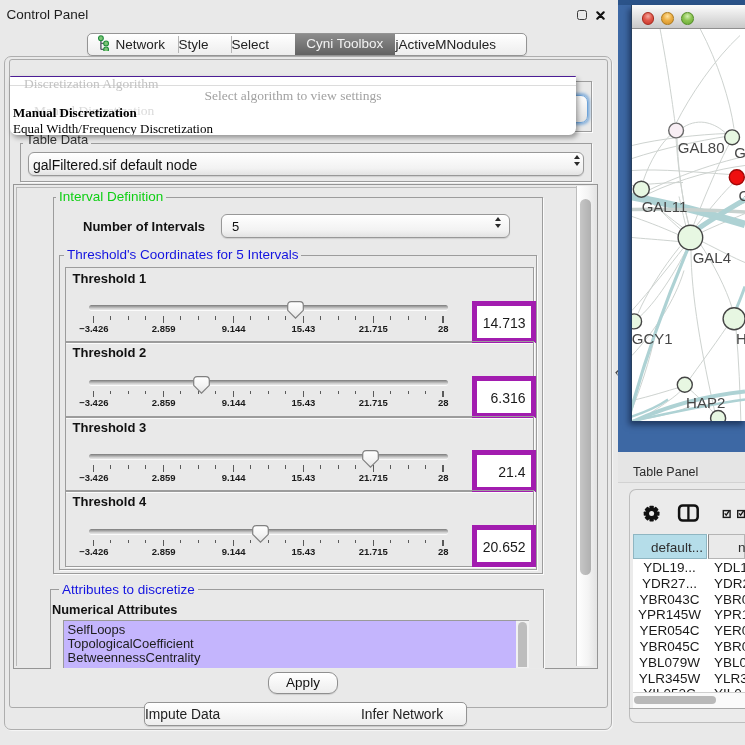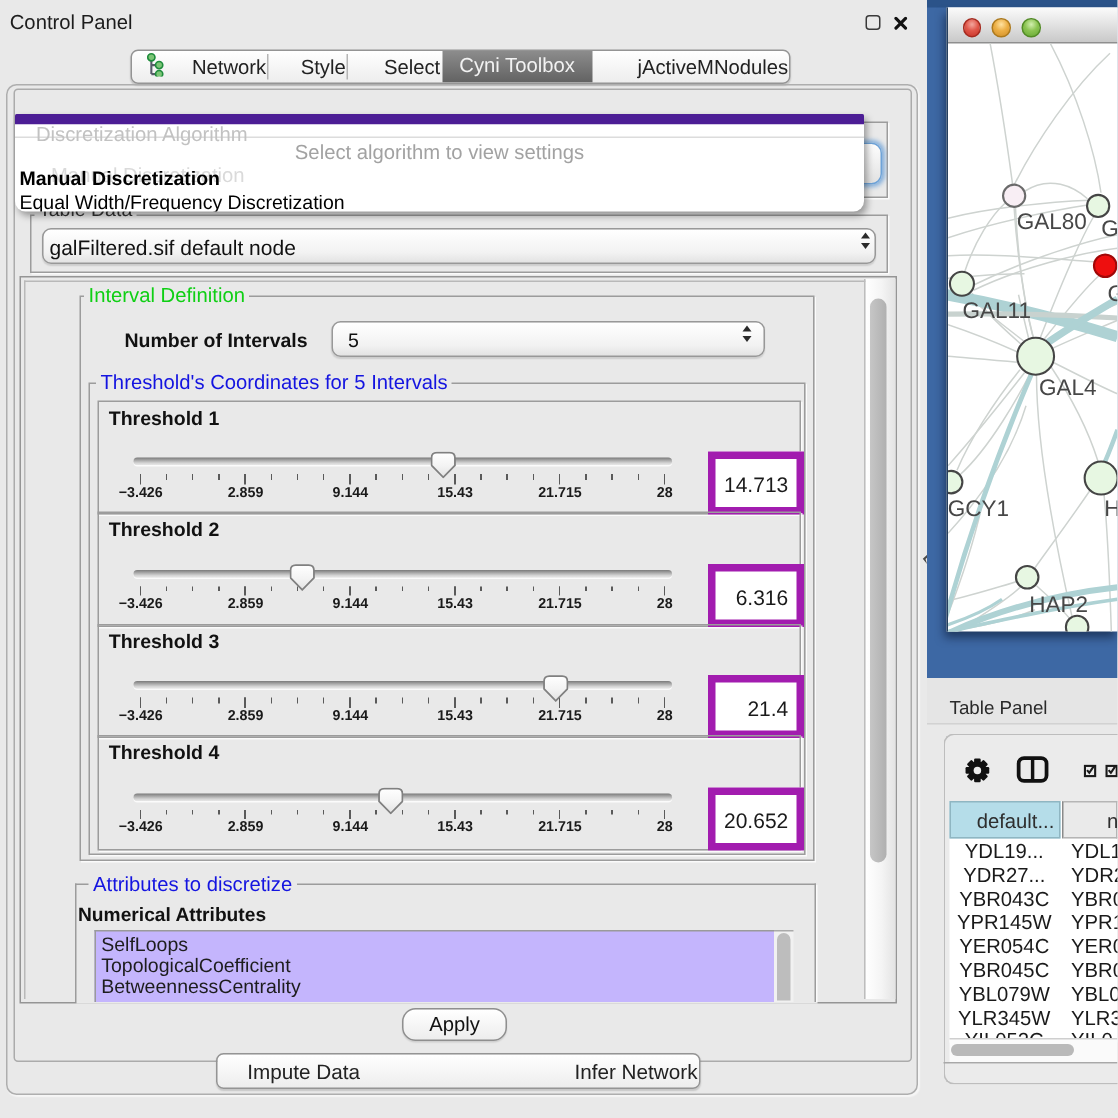--- a/index.html
+++ b/index.html
@@ -15,21 +15,21 @@
 .thpanel{position:absolute;left:64.5px;width:467.5px;height:74.6px;border:1px solid #9c9c9c;box-shadow:1px 1px 0 rgba(255,255,255,.8);}
 .thtitle{position:absolute;left:7px;top:3px;font-size:13px;font-weight:bold;color:#111;text-align:center;}
 .track{position:absolute;left:23px;top:37.5px;width:359px;height:5px;border-radius:2.5px;background:linear-gradient(#7a7a7a,#b2b2b2 45%,#d6d6d6 75%,#e7e7e7);box-shadow:0 1px 0 rgba(255,255,255,.8);}
 .ticksmin{position:absolute;left:27.8px;top:48.5px;width:351px;height:3.5px;background:repeating-linear-gradient(90deg,#5a5a5a 0 1px,transparent 1px 17.475px);}
 .ticksmaj{position:absolute;left:27.8px;top:48.5px;width:351px;height:6.5px;background:repeating-linear-gradient(90deg,#5a5a5a 0 1px,transparent 1px 69.9px);}
 .slabels{position:absolute;top:55px;left:0;width:100%;height:12px;font-size:9.5px;font-weight:bold;color:#1a1a1a;}
 .slabels span{position:absolute;transform:translateX(-50%);white-space:nowrap;}
 .thumb{position:absolute;top:33.5px;width:17px;height:18px;}
 .vbox{position:absolute;left:406px;top:33.5px;width:54px;height:32px;background:#fff;border:5px solid #a21caf;}
 .vbox span{position:absolute;right:5px;top:9px;font-size:14px;color:#1a1a1a;}
-.tabseg{font-size:13.5px;color:#222;display:inline-block;text-align:right;}
+.tabseg{font-size:13.5px;color:#222;display:inline-block;text-align:left;}
 </style></head>
 <body>
 
 <div class="abs" style="left:6.5px;top:7px;font-size:13.5px;color:#1d1d1d;">Control Panel</div>
 <div class="abs" style="left:577px;top:10px;width:8px;height:8px;border:1.4px solid #3a3a3a;border-radius:2.5px;"></div>
 <svg class="abs" style="left:595.5px;top:11px;" width="9" height="9" viewBox="0 0 9 9">
     <path d="M1.3 1.3 L7.7 7.7 M7.7 1.3 L1.3 7.7" stroke="#111" stroke-width="2.1" stroke-linecap="round"></path>
   </svg>
 
 <div class="abs" style="left:86.5px;top:32.5px;width:438px;height:21px;border:1px solid #949494;border-radius:5px;background:linear-gradient(#ffffff,#ededed);box-shadow:0 1px 1px rgba(0,0,0,.15);overflow:hidden;">
@@ -206,21 +206,21 @@
 <div class="abs" style="left:515.5px;top:620px;width:13.5px;height:47px;background:#f1f1f1;border-top:1px solid #aaa;"></div>
 <div class="abs" style="left:517.5px;top:622px;width:9.5px;height:45px;border-radius:5px 5px 0 0;background:#bdbdbd;"></div>
 
 <div class="abs" style="left:268px;top:672px;width:68px;height:20px;background:linear-gradient(#ffffff,#ededed);border:1px solid #8f8f8f;border-radius:9px;text-align:center;font-size:13.5px;color:#111;line-height:19px;box-shadow:0 1px 1px rgba(0,0,0,.12);">Apply</div>
 
 <div class="abs" style="left:144px;top:702px;width:320.5px;height:22px;border:1px solid #949494;border-radius:5px;background:linear-gradient(#ffffff,#ededed);box-shadow:0 1px 1px rgba(0,0,0,.15);overflow:hidden;">
   <div class="abs tabseg" style="left:0;top:3.5px;width:95px;font-size:13.8px;">Impute Data</div>
   <div class="abs tabseg" style="left:216px;top:3.5px;width:104px;font-size:13.8px;">Infer Network</div>
 </div>
 
-<div class="abs" style="left:10px;top:76px;width:566px;height:58px;background:#fff;border-top:7px solid #4c1d95;border-radius:1px 1px 7px 7px;box-shadow:2px 3px 5px rgba(0,0,0,.35);overflow:hidden;">
+<div class="abs" style="left:10px;top:76px;width:566px;height:58px;background:#fff;border-top:1px solid #4c1d95;border-radius:1px 1px 7px 7px;box-shadow:2px 3px 5px rgba(0,0,0,.35);overflow:hidden;font-family:Liberation Serif, serif;">
   <div style="position:absolute;left:0;top:7.5px;width:566px;height:1px;background:#dcdcdc;"></div>
   <div style="position:absolute;left:14px;top:-1px;font-size:13.5px;color:#c2c2c2;">Discretization Algorithm</div>
   <div style="position:absolute;left:24px;top:25.5px;font-size:13.5px;color:#dadada;">Manual Discretization</div>
     <div style="position:absolute;left:0;top:10.5px;width:100%;text-align:center;font-size:13.5px;color:#a2a2a2;">Select algorithm to view settings</div>
   <div style="position:absolute;left:3px;top:27.5px;font-size:13px;font-weight:bold;color:#000;">Manual Discretization</div>
   <div style="position:absolute;left:3px;top:44px;font-size:13px;color:#000;">Equal Width/Frequency Discretization</div>
 </div>
 
 <svg class="abs" style="left:614px;top:368px;" width="7" height="9" viewBox="0 0 7 9">
     <path d="M1.2 4.5 L5 1 L5 3 L3 4.7 L4 8 Z" fill="#4a4a4a"></path>

